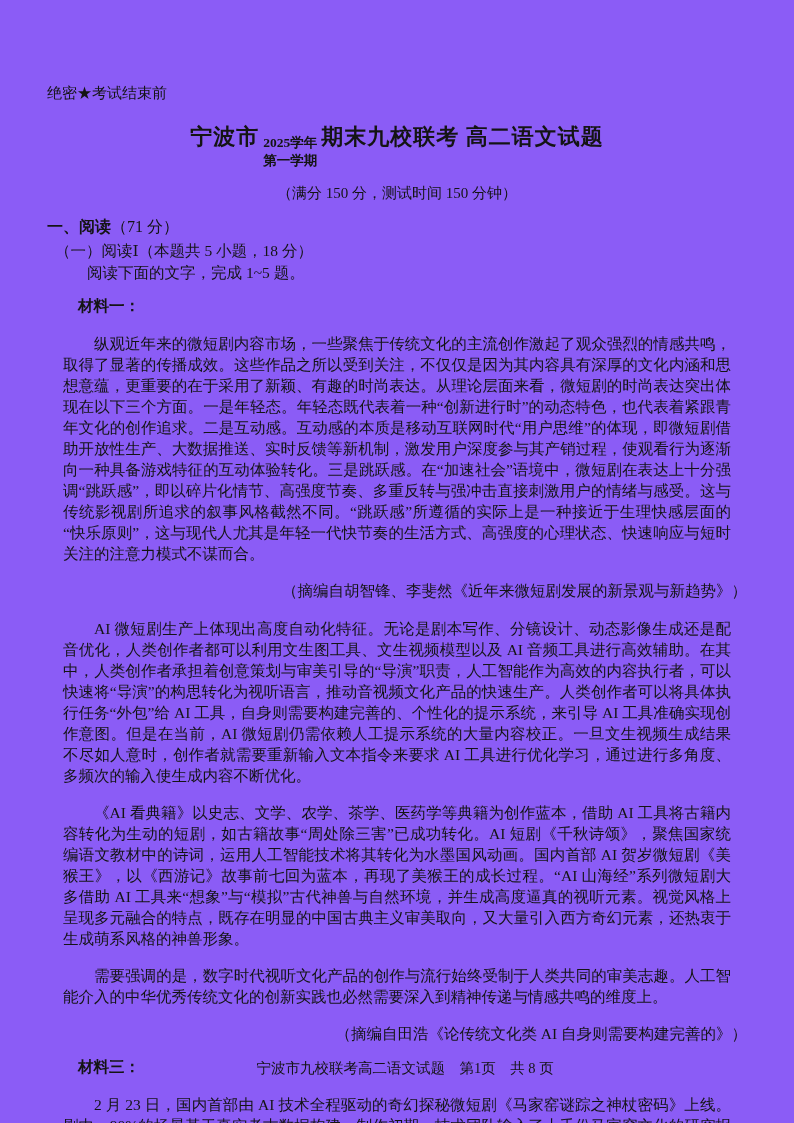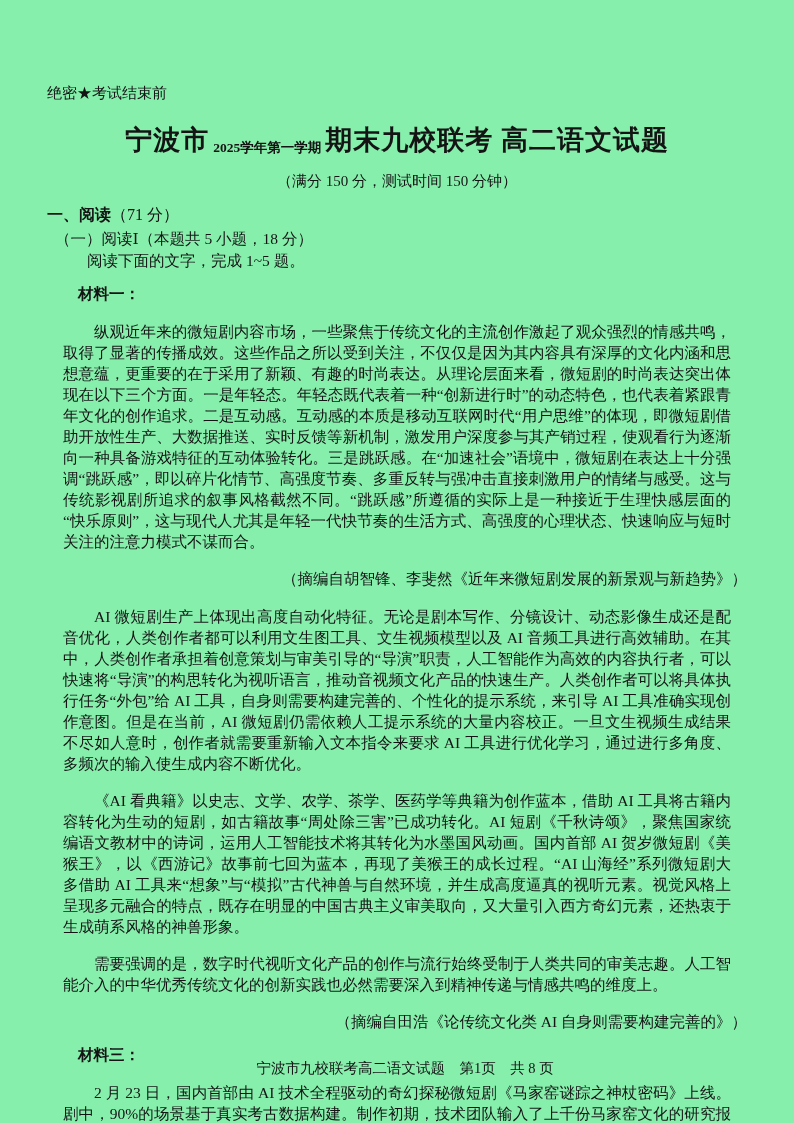--- a/index.html
+++ b/index.html
@@ -5,44 +5,44 @@
   html, body {
     margin: 0;
     padding: 0;
     background: #9a9a9a;
   }
   .page {
     position: relative;
     width: 794px;
     height: 1123px;
     margin: 0 auto;
-    background: #86efac;
+    background: #8b5cf6;
     box-sizing: border-box;
     padding: 84px 47px 0 47px;
     font-family: "Liberation Serif", "DejaVu Serif", serif;
     color: #141414;
     overflow: hidden;
   }
   .security {
     font-size: 15px;
     line-height: 18px;
   }
   .title-block {
     text-align: center;
     margin-top: 20px;
     font-weight: bold;
     white-space: nowrap;
   }
   .t-big {
-    font-size: 27px;
+    font-size: 22px;
     letter-spacing: 1px;
   }
   .t-stack {
     display: inline-flex;
-    flex-direction: row;
+    flex-direction: column;
     align-items: center;
     font-size: 13.5px;
     line-height: 1.35;
     vertical-align: -3px;
     margin: 0 4px;
   }
   .subtitle {
     text-align: center;
     font-size: 15px;
     margin-top: 13px;

